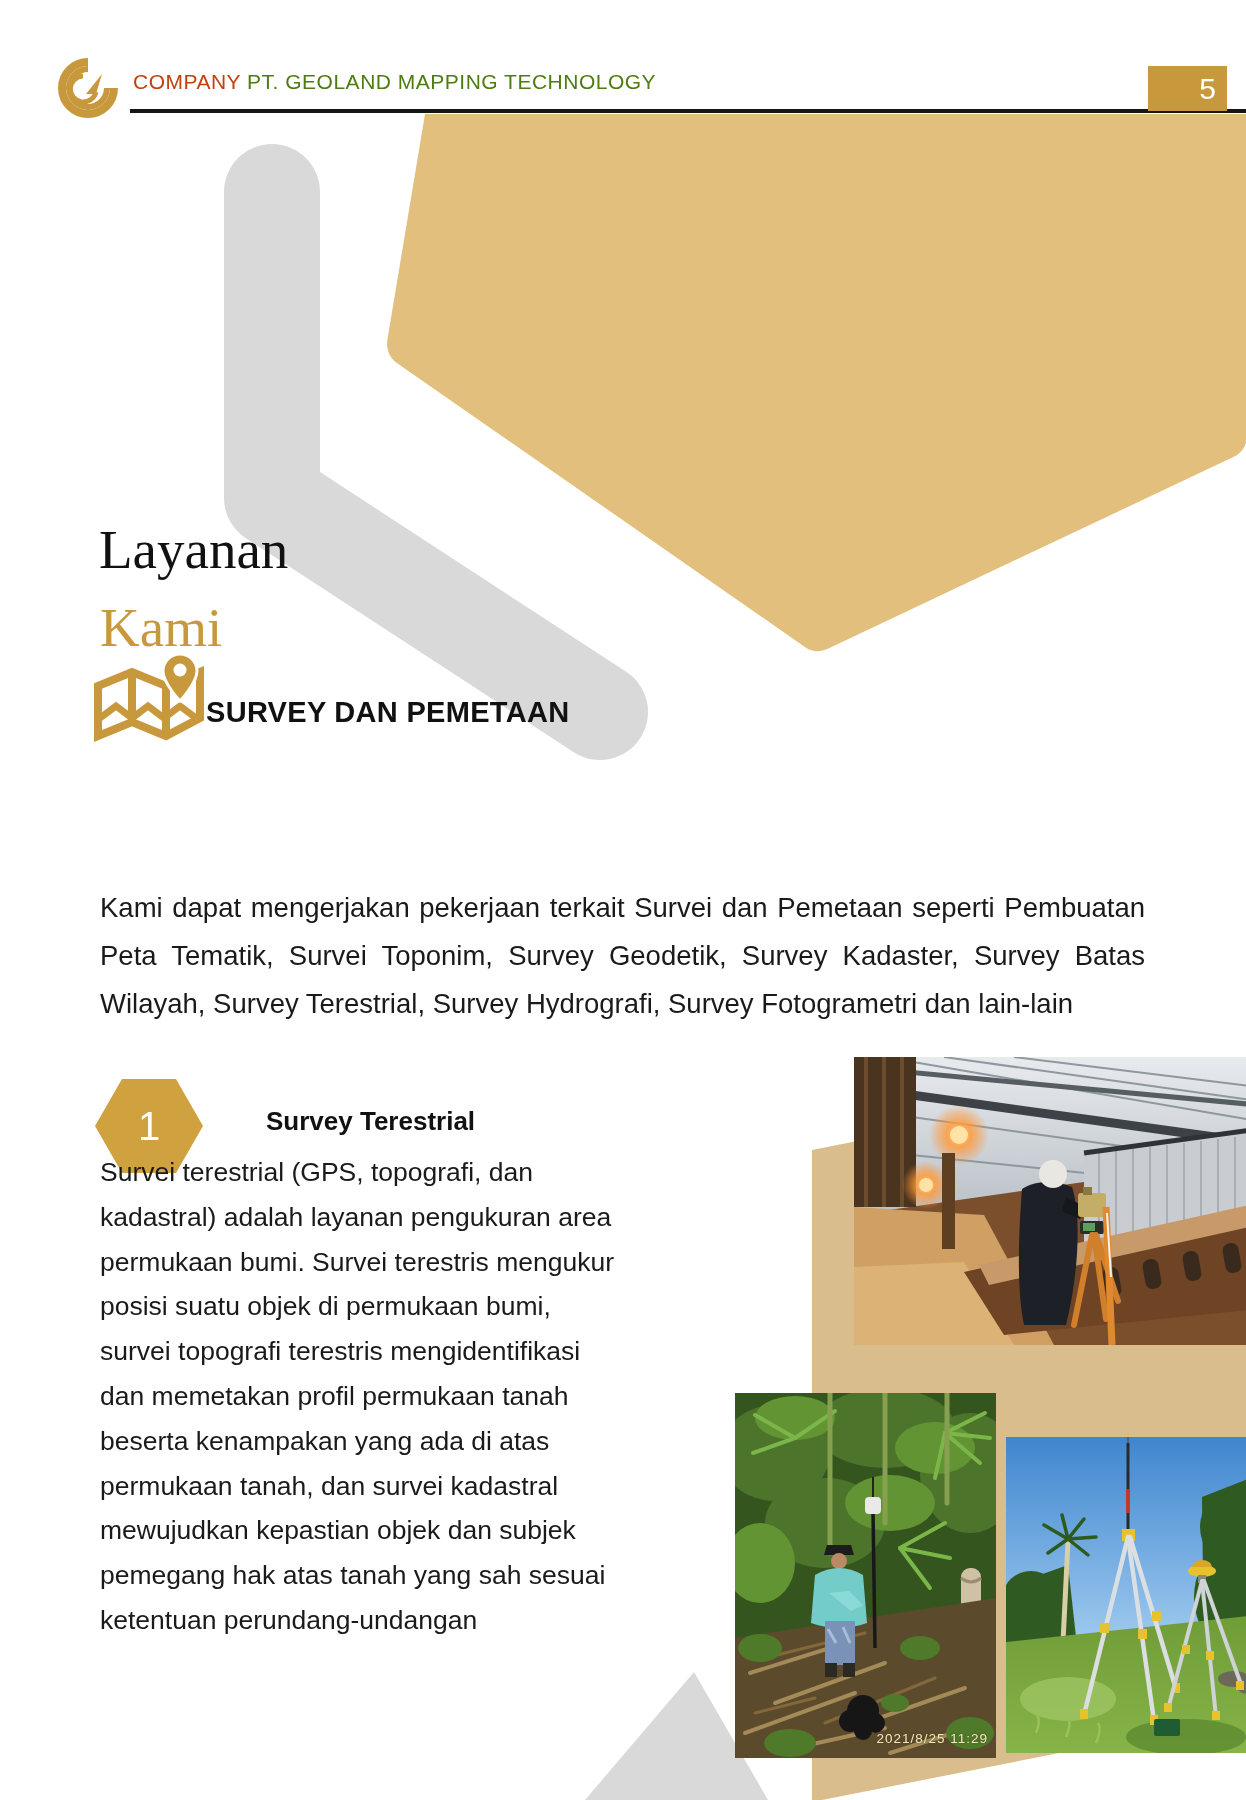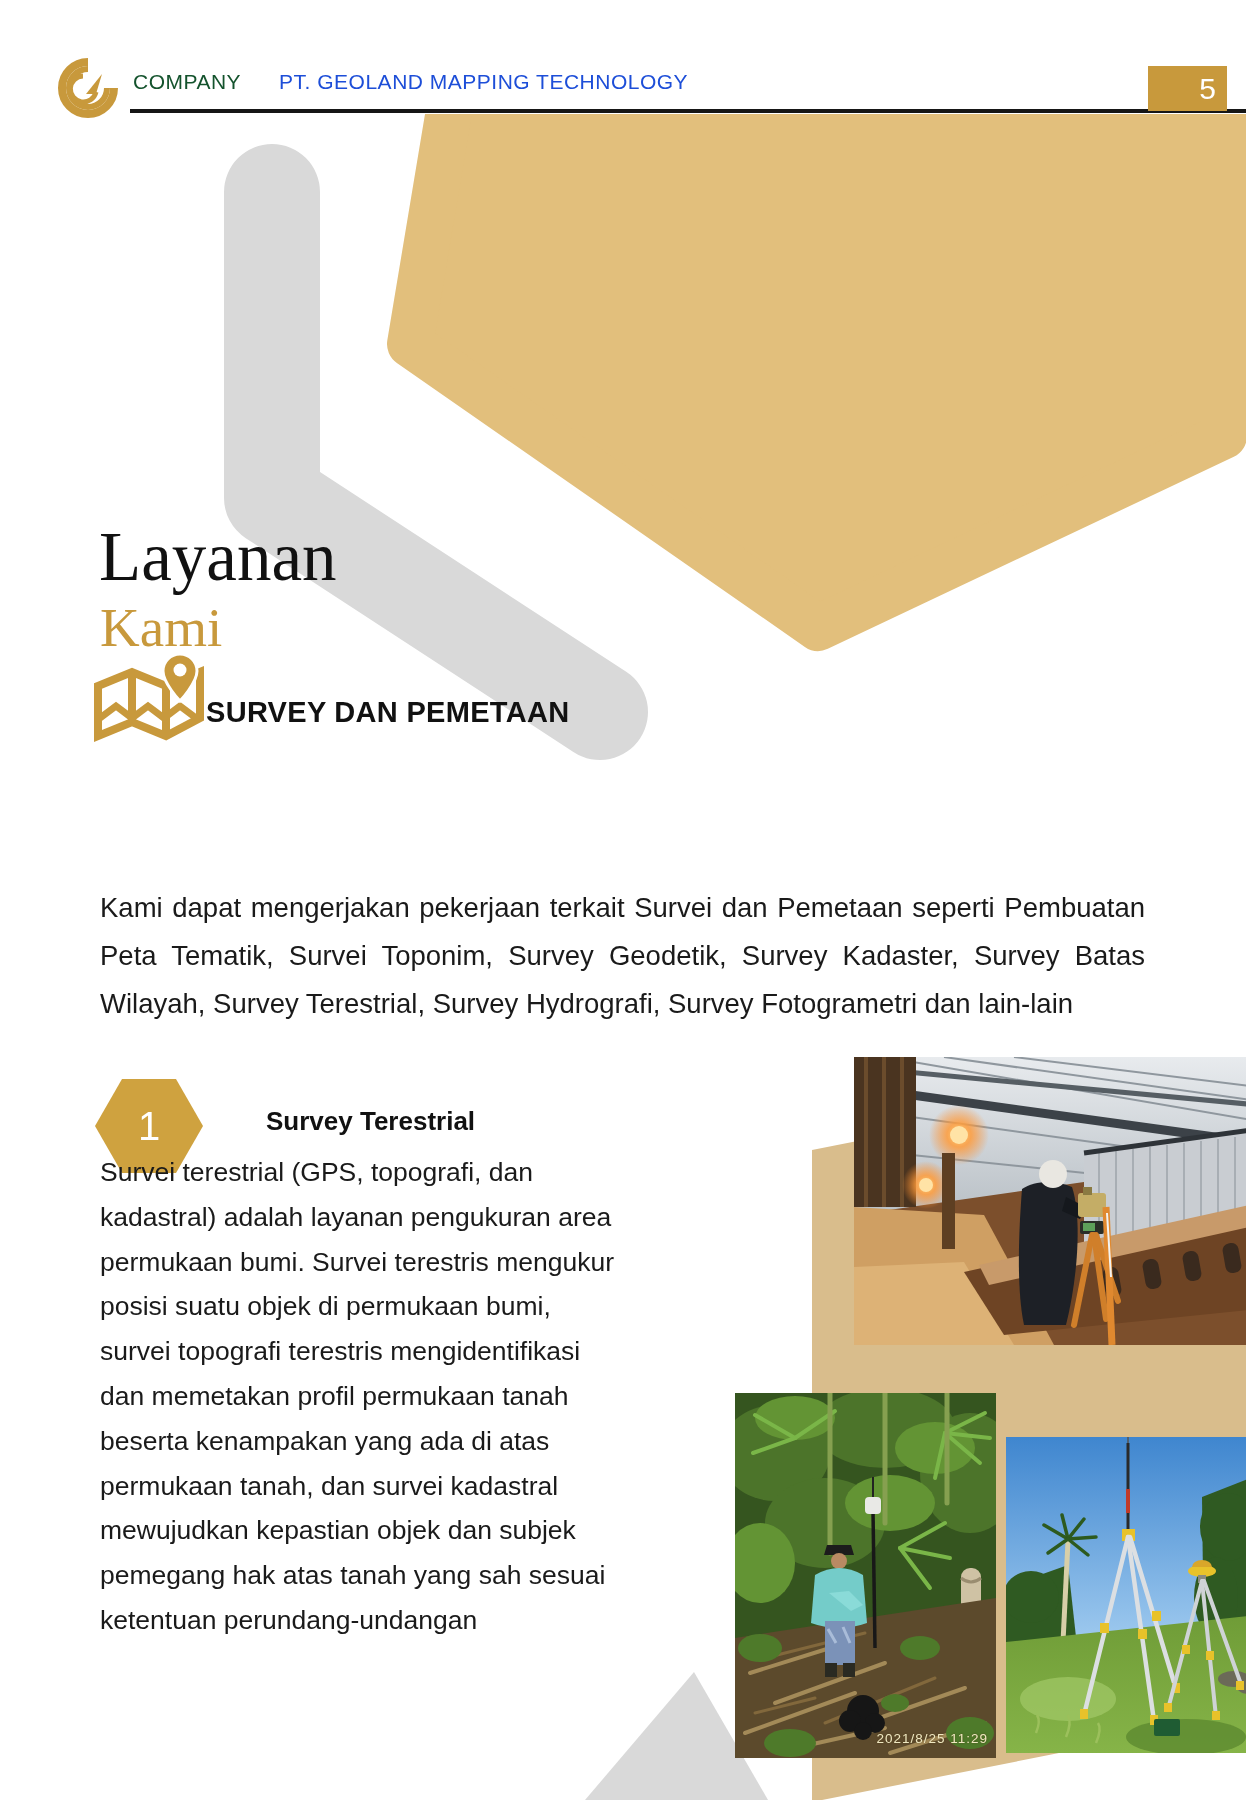--- a/index.html
+++ b/index.html
@@ -6,31 +6,31 @@
   .page {
     position:relative; width:1246px; height:1800px; margin:0 auto;
     background:#ffffff; overflow:hidden;
     font-family:"Liberation Sans", sans-serif; color:#1a1a1a;
   }
   .abs { position:absolute; }
 
   
   .header-logo { left:50px; top:50px; width:76px; height:76px; }
   .header-text { left:133px; top:70px; font-size:21px; letter-spacing:.5px; white-space:nowrap; }
-  .header-text .co   { color:#14532d;text-align:center; }
-  .header-text .name { color:#1d4ed8;margin-left:32px; }
+  .header-text .co   { color:#c2410c;text-align:center; }
+  .header-text .name { color:#4d7c0f; }
   .header-rule { left:130px; top:109px; width:1116px; height:4px; background:#161616; }
   .page-num-box {
     left:1148px; top:66px; width:79px; height:45px; background:#c8993c;
     display:flex; align-items:center; justify-content:flex-end;
     color:#ffffff; font-size:30px; padding-right:11px; box-sizing:border-box;
   }
 
   
-  .title-primary   { left:99px; top:518px;  font-family:"Liberation Serif", serif; font-size:69px; color:#111; }
+  .title-primary   { left:99px; top:518px;  font-family:"Liberation Serif", serif; font-size:55px; color:#111; }
   .title-secondary { left:100px; top:596px; font-family:"Liberation Serif", serif; font-size:55px; color:#c8993c; }
 
   .section-icon { left:92px; top:652px; width:128px; height:92px; }
   .section-heading { left:206px; top:696px; font-size:29px; font-weight:bold; color:#111; letter-spacing:.3px; }
 
   .section-intro {
     left:100px; top:884px; width:1045px;
     font-size:27.5px; line-height:48px; text-align:justify;
   }
 

